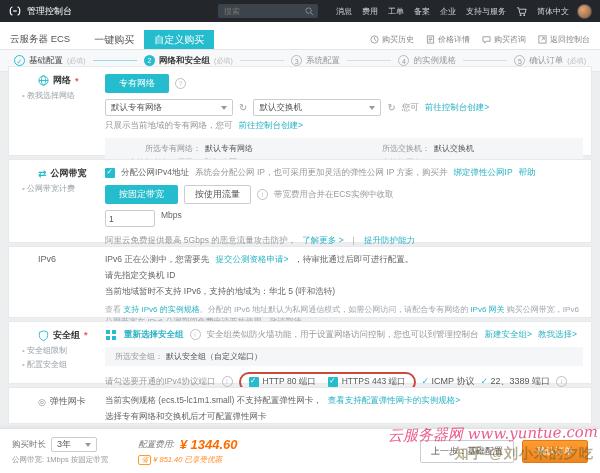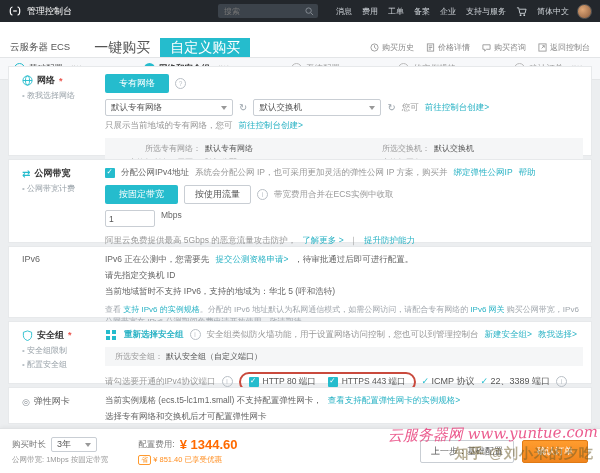--- a/index.html
+++ b/index.html
@@ -9,23 +9,23 @@
   
   .topbar{height:22px;background:#23272c;display:flex;align-items:center;padding:0 8px;gap:8px;}
   .logo{display:flex;align-items:center;gap:5px;color:#fff;font-size:9px;}
   .searchbox{margin-left:auto;display:flex;align-items:center;background:#3c434b;border-radius:2px;height:14px;width:92px;padding:0 4px;}
   .searchbox input{flex:1;background:transparent;border:none;outline:none;color:#cfd4d9;font-size:8px;width:60px;font-family:inherit;}
   .top-menu{display:flex;align-items:center;gap:10px;color:#cdd2d7;font-size:8px;margin-left:10px;}
   .top-menu span{cursor:default;}
   .avatar{width:13px;height:13px;border-radius:50%;background:radial-gradient(circle at 35% 35%,#e0a878,#8a5a3b);border:1px solid #555;}
 
   
-  .subbar{height:19px;background:#fff;border-bottom:1px solid #e3e5e7;display:flex;align-items:center;padding:16px 0 0 10px;text-align:right;}
+  .subbar{height:19px;background:#fff;border-bottom:1px solid #e3e5e7;display:flex;align-items:center;padding:8px 0 0 10px;text-align:right;}
   .product{color:#555;font-size:9.5px;margin-right:14px;}
-  .tab{height:19px;line-height:19px;padding:0 10px;color:#555;font-size:14px;}
+  .tab{height:19px;line-height:19px;padding:0 10px;color:#555;font-size:10px;}
   .tab.active{background:#25bccd;color:#fff;}
   .sub-links{margin-left:auto;display:flex;align-items:center;gap:12px;padding-right:10px;color:#888;font-size:8px;}
   .sub-link{display:flex;align-items:center;gap:3px;}
 
   
   .stepsbar{height:21px;background:#f7f8fa;border-bottom:1px solid #e4e6e8;display:flex;align-items:center;padding:0 14px;}
   .step{display:flex;align-items:center;gap:4px;flex-shrink:0;}
   .step .circ{width:11px;height:11px;border-radius:50%;font-size:7px;line-height:11px;text-align:center;box-sizing:border-box;}
   .step.done .circ{border:1px solid #25bccd;color:#25bccd;}
   .step.active .circ{background:#25bccd;color:#fff;}
@@ -34,21 +34,21 @@
   .step.done .lbl{color:#444;text-align:right;}
   .step.active .lbl{color:#333;font-weight:bold;}
   .step .sfx{font-size:7px;color:#bbb;}
   .conn{flex:1;height:1px;background:#ddd;margin:0 7px;}
   .conn.teal{background:#9adbe3;}
 
   
   .main{position:absolute;top:62px;left:0;right:0;bottom:45px;padding:4px 8px;display:flex;flex-direction:column;gap:3px;box-sizing:border-box;overflow:hidden;}
   .card{background:#fff;border:1px solid #e7e9eb;display:flex;padding:7px 8px 7px 0;box-sizing:border-box;}
   .side{width:96px;flex-shrink:0;padding-left:13px;box-sizing:border-box;}
-  .side .ttl{display:flex;align-items:center;gap:4px;font-weight:bold;color:#333;font-size:9px;}
+  .side .ttl{display:flex;align-items:center;gap:4px;font-weight:bold;color:#333;font-size:9px;margin-left:16px;}
   .req{color:#e9554e;}
   .side-link{margin-top:3px;color:#98a1a8;font-size:8px;}
   .side-link::before{content:"•  ";color:#b9c0c6;}
   .cbody{flex:1;color:#666;font-size:8.5px;min-width:0;}
   .row{display:flex;align-items:center;gap:6px;flex-wrap:nowrap;}
   .mt4{margin-top:4px;} .mt6{margin-top:6px;} .mt8{margin-top:8px;}
   .gray{color:#999;} .dgray{color:#666;}
   .tlink{color:#2bb3c5;cursor:pointer;}
   .btn-teal{display:inline-block;background:#25bccd;color:#fff;border-radius:2px;height:19px;line-height:19px;padding:0 14px;font-size:9px;}
   .btn-white{display:inline-block;background:#fff;color:#555;border:1px solid #c9ced4;border-radius:2px;height:17px;line-height:17px;padding:0 10px;font-size:9px;box-sizing:content-box;}
@@ -368,21 +368,21 @@
     <div class="f-col">
       <div class="f-row">
         <span class="f-label">购买时长</span>
         <span class="sel small">
           <span>3年</span>
           <span class="caret"></span>
         </span>
       </div>
       <div class="f-sub">公网带宽: 1Mbps 按固定带宽</div>
     </div>
-    <div class="f-col" style="margin-left:30px;">
+    <div class="f-col" style="margin-left:30px;font-style:italic;">
       <div class="f-row">
         <span class="f-label">配置费用:</span>
         <span class="price">¥ 1344.60</span>
       </div>
       <div class="f-sub orange">
         <span class="badge">省</span><span>¥ 851.40 已享受优惠</span>
       </div>
     </div>
     <div class="f-btns">
       <span class="btn-prev">上一步：基础配置</span>

